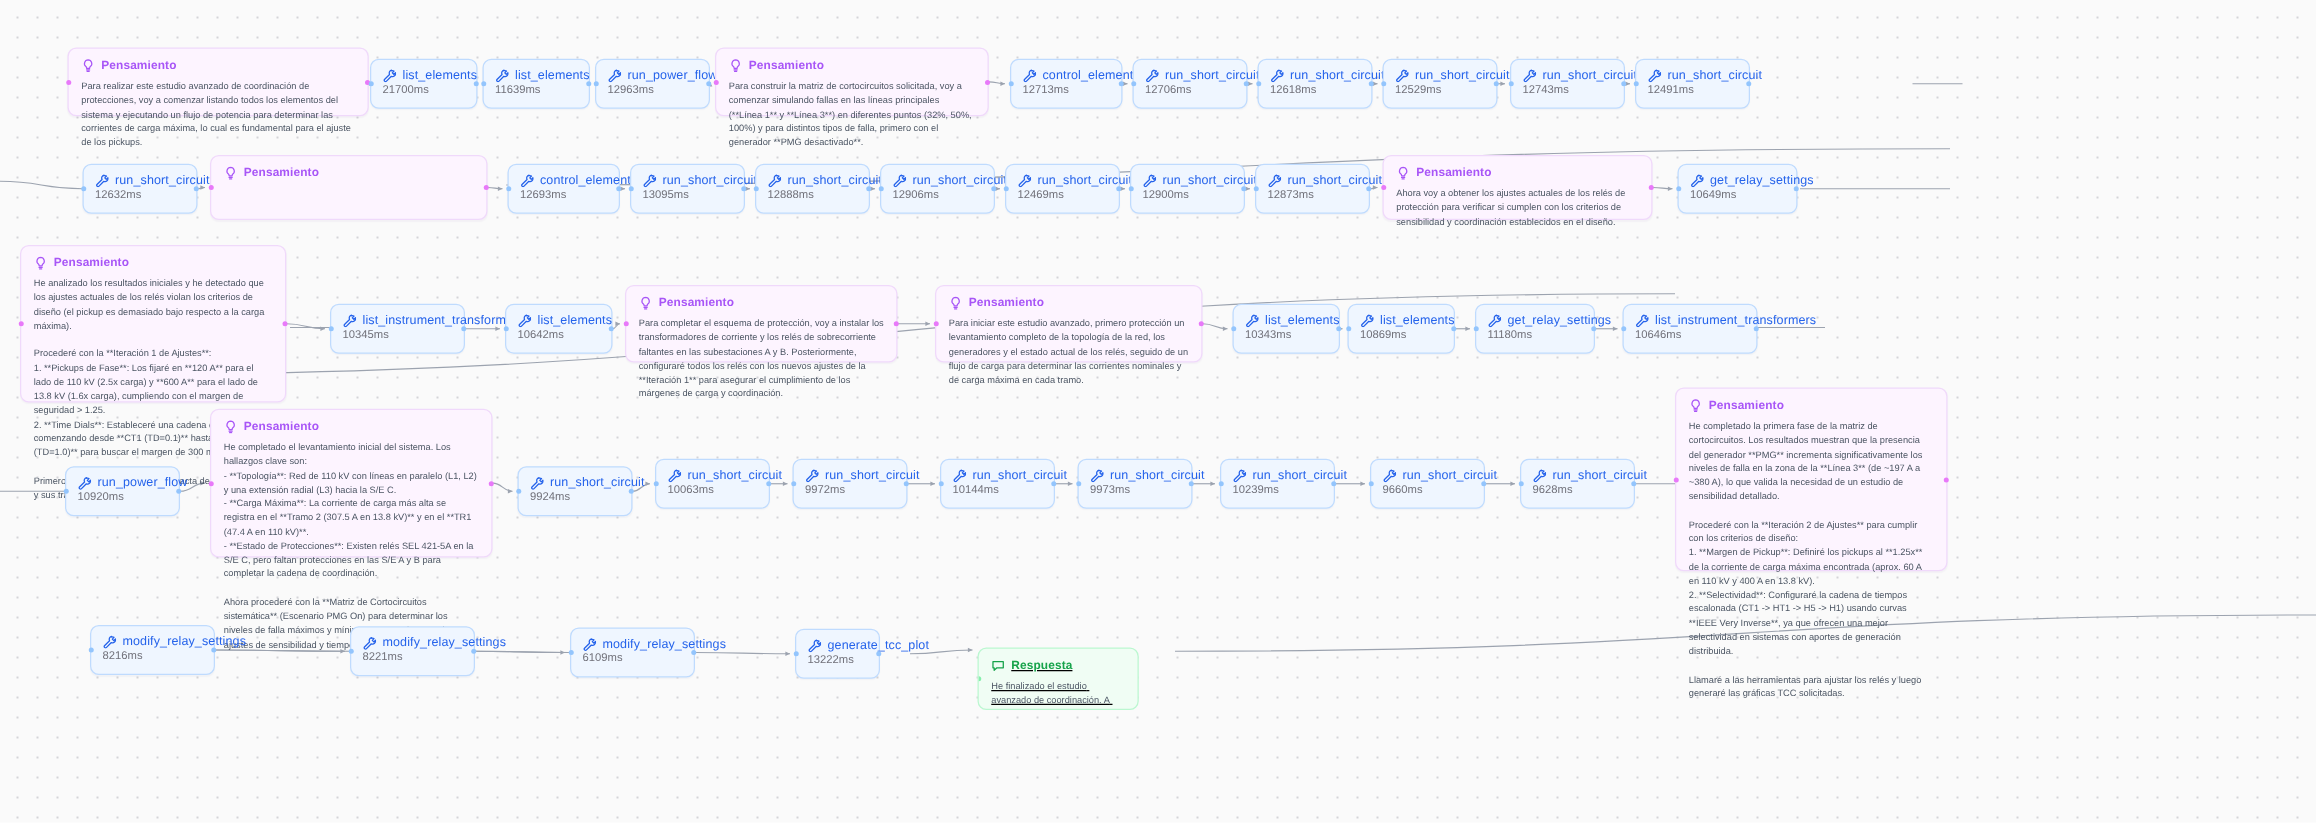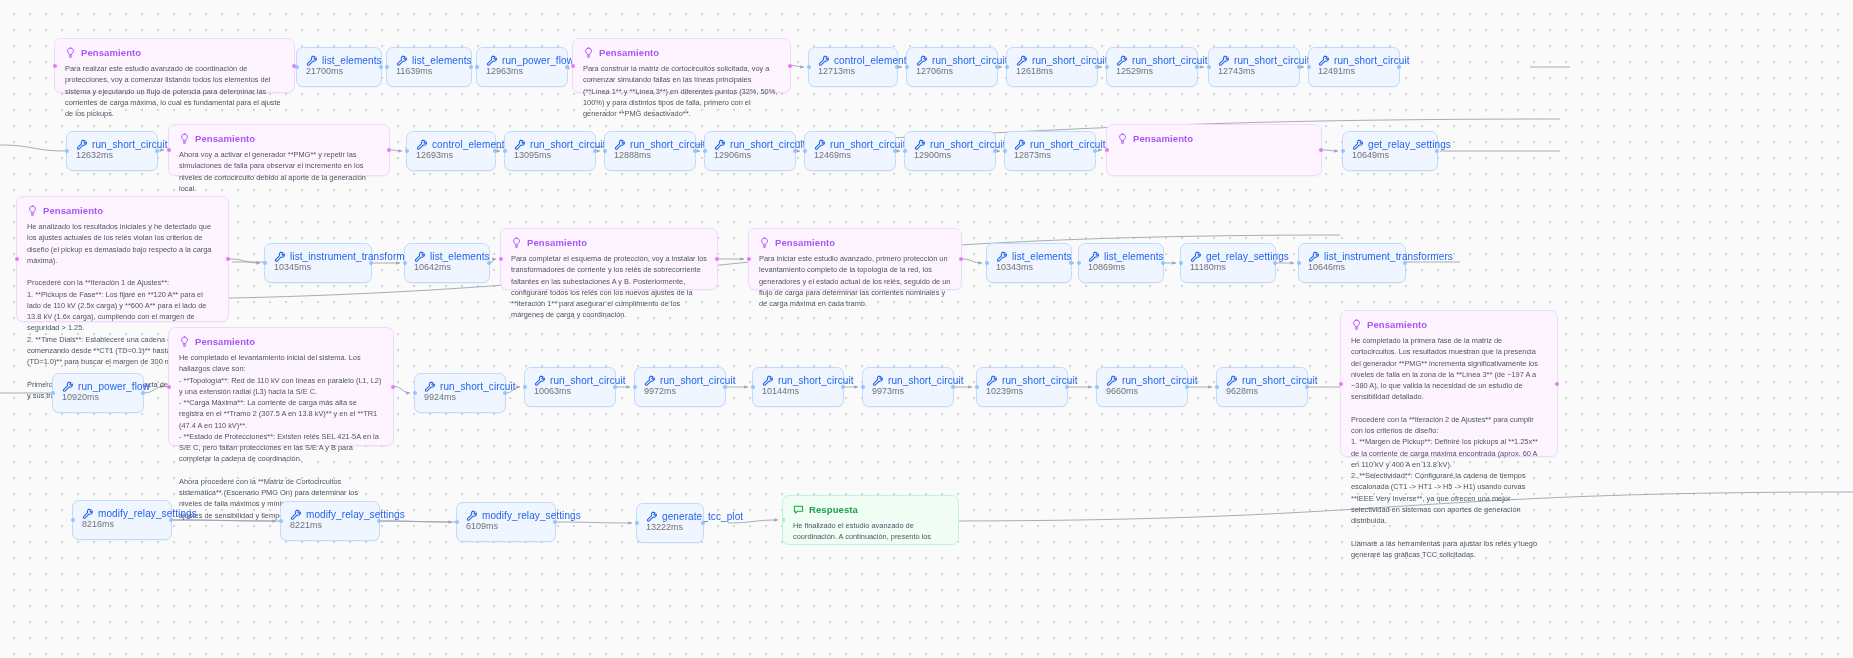--- a/index.html
+++ b/index.html
@@ -300,21 +300,20 @@
       <div class="node thought" style="left: 168px; top: 124px; width: 222px; min-height: 52px; height: 52px;">
         <div class="th-head">
           <span>
             <svg class="th-ico" viewBox="0 0 16 16" fill="none" stroke="#a855f7" stroke-width="1.4" stroke-linecap="round" stroke-linejoin="round">
               <path d="M8 1.4a4.3 4.3 0 0 0-2.6 7.7c.5.4.8 1 .8 1.6v.4h3.6v-.4c0-.6.3-1.2.8-1.6A4.3 4.3 0 0 0 8 1.4z"></path>
               <path d="M6.2 13h3.6M6.8 14.8h2.4"></path>
             </svg>
           </span>
           <span class="th-title">Pensamiento</span>
         </div>
-        <div class="th-body">Ahora voy a activar el generador **PMG** y repetir las simulaciones de falla para observar el incremento en los niveles de cortocircuito debido al aporte de la generación local.</div>
         <span class="port in"></span>
         <span class="port out"></span>
       </div>
       <div class="node tool" style="left: 406px; top: 131px; width: 90px; min-height: 40px;">
         <div class="tool-head">
           <span>
             <svg class="tool-ico" viewBox="0 0 16 16" fill="none" stroke="#2563eb" stroke-width="1.5" stroke-linecap="round" stroke-linejoin="round">
               <path d="M10.5 1.6a3.6 3.6 0 0 0-2.3 5.1L2.3 12.6a1.2 1.2 0 0 0 0 1.7l.4.4a1.2 1.2 0 0 0 1.7 0l5.9-5.9a3.6 3.6 0 0 0 4.8-4.3l-2 2-1.7-1.7 2-2a3.6 3.6 0 0 0-2.9-.5z"></path>
             </svg>
           </span>
@@ -405,20 +404,21 @@
       <div class="node thought" style="left: 1106px; top: 124px; width: 216px; min-height: 52px; height: 52px;">
         <div class="th-head">
           <span>
             <svg class="th-ico" viewBox="0 0 16 16" fill="none" stroke="#a855f7" stroke-width="1.4" stroke-linecap="round" stroke-linejoin="round">
               <path d="M8 1.4a4.3 4.3 0 0 0-2.6 7.7c.5.4.8 1 .8 1.6v.4h3.6v-.4c0-.6.3-1.2.8-1.6A4.3 4.3 0 0 0 8 1.4z"></path>
               <path d="M6.2 13h3.6M6.8 14.8h2.4"></path>
             </svg>
           </span>
           <span class="th-title">Pensamiento</span>
         </div>
+        <div class="th-body">Ahora voy a obtener los ajustes actuales de los relés de protección para verificar si cumplen con los criterios de sensibilidad y coordinación establecidos en el diseño.</div>
         <span class="port in"></span>
         <span class="port out"></span>
       </div>
       <div class="node tool" style="left: 1342px; top: 131px; width: 96px; min-height: 40px;">
         <div class="tool-head">
           <span>
             <svg class="tool-ico" viewBox="0 0 16 16" fill="none" stroke="#2563eb" stroke-width="1.5" stroke-linecap="round" stroke-linejoin="round">
               <path d="M10.5 1.6a3.6 3.6 0 0 0-2.3 5.1L2.3 12.6a1.2 1.2 0 0 0 0 1.7l.4.4a1.2 1.2 0 0 0 1.7 0l5.9-5.9a3.6 3.6 0 0 0 4.8-4.3l-2 2-1.7-1.7 2-2a3.6 3.6 0 0 0-2.9-.5z"></path>
             </svg>
           </span>
@@ -755,21 +755,21 @@
             <svg class="tool-ico" viewBox="0 0 16 16" fill="none" stroke="#2563eb" stroke-width="1.5" stroke-linecap="round" stroke-linejoin="round">
               <path d="M10.5 1.6a3.6 3.6 0 0 0-2.3 5.1L2.3 12.6a1.2 1.2 0 0 0 0 1.7l.4.4a1.2 1.2 0 0 0 1.7 0l5.9-5.9a3.6 3.6 0 0 0 4.8-4.3l-2 2-1.7-1.7 2-2a3.6 3.6 0 0 0-2.9-.5z"></path>
             </svg>
           </span>
           <span class="tool-name">generate_tcc_plot</span>
         </div>
         <div class="tool-dur">13222ms</div>
         <span class="port in"></span>
         <span class="port out"></span>
       </div>
-      <div class="node response" style="left: 782px; top: 495px; width: 177px; min-height: 50px; height: 50px;">
+      <div class="node response" style="left: 782px; top: 518px; width: 129px; min-height: 50px; height: 50px; text-decoration: underline;">
         <div class="rs-head">
           <span>
             <svg class="rs-ico" viewBox="0 0 16 16" fill="none" stroke="#16a34a" stroke-width="1.5" stroke-linecap="round" stroke-linejoin="round">
               <path d="M2 3.4h12v7.2H6.6L3.4 13.4v-2.8H2z"></path>
             </svg>
           </span>
           <span class="rs-title">Respuesta</span>
         </div>
         <div class="rs-body">He finalizado el estudio avanzado de coordinación. A continuación, presento los resultados detallados bajo los criterios de diseñ...</div>
         <span class="port in"></span>

